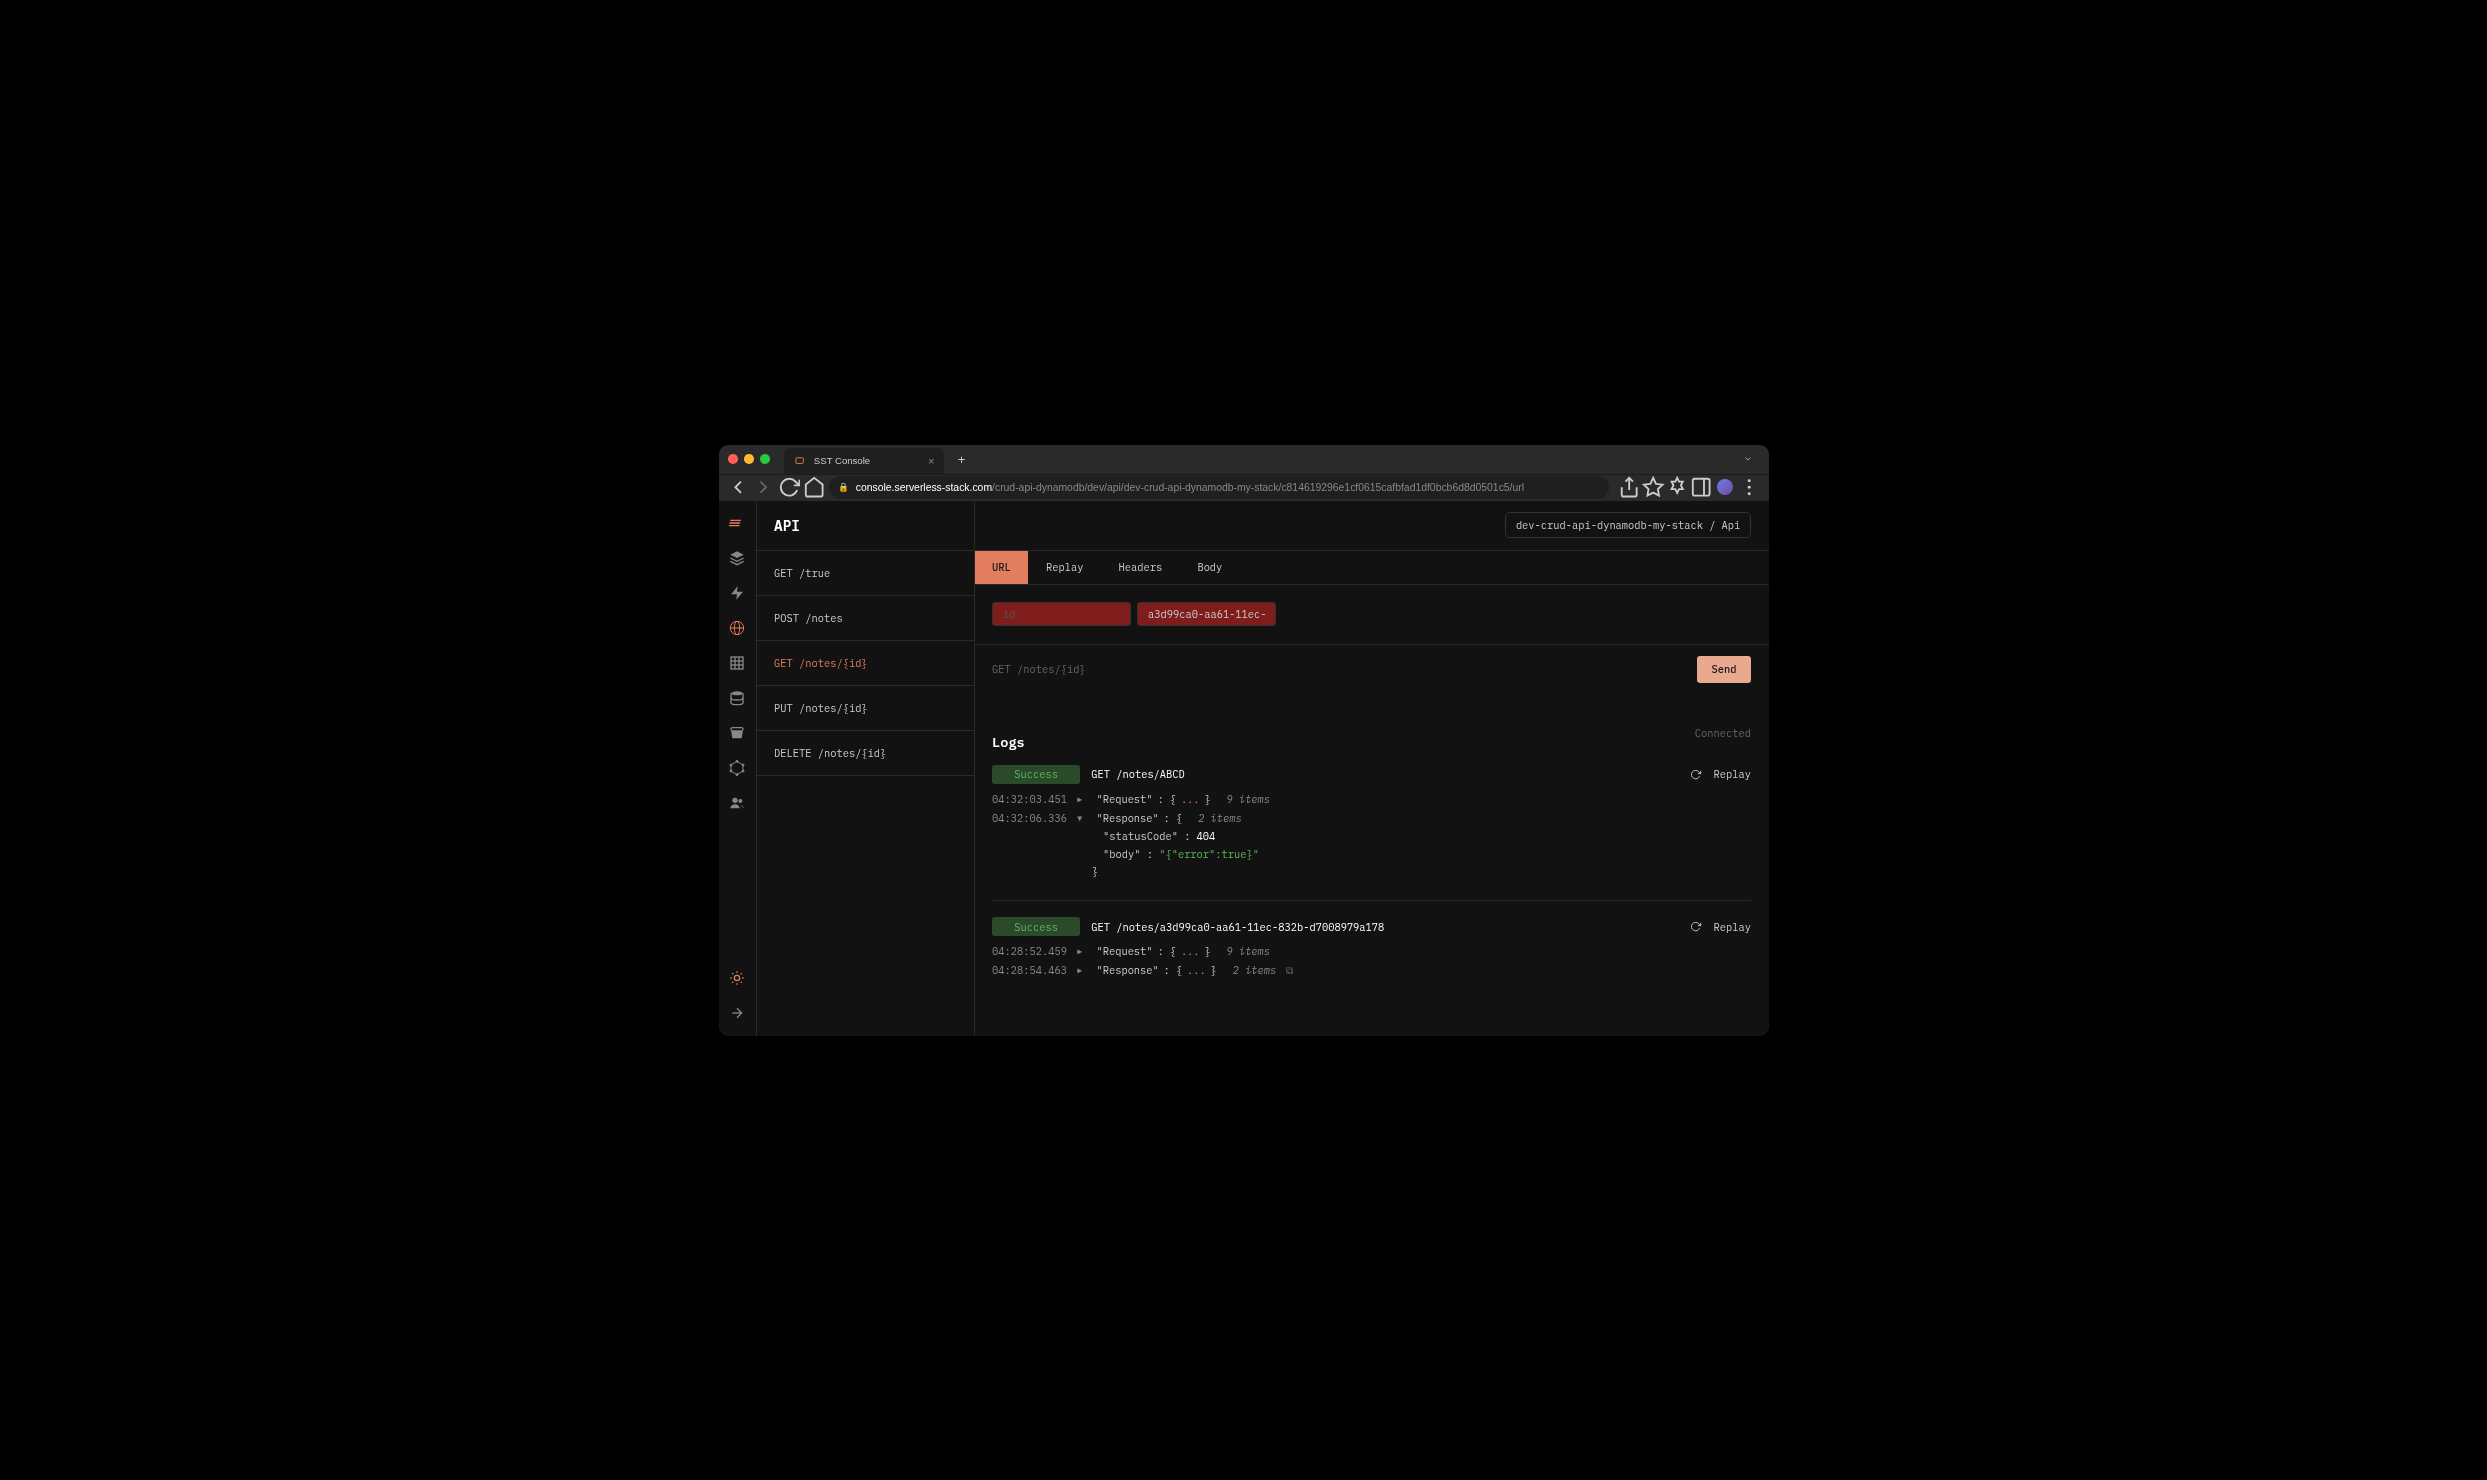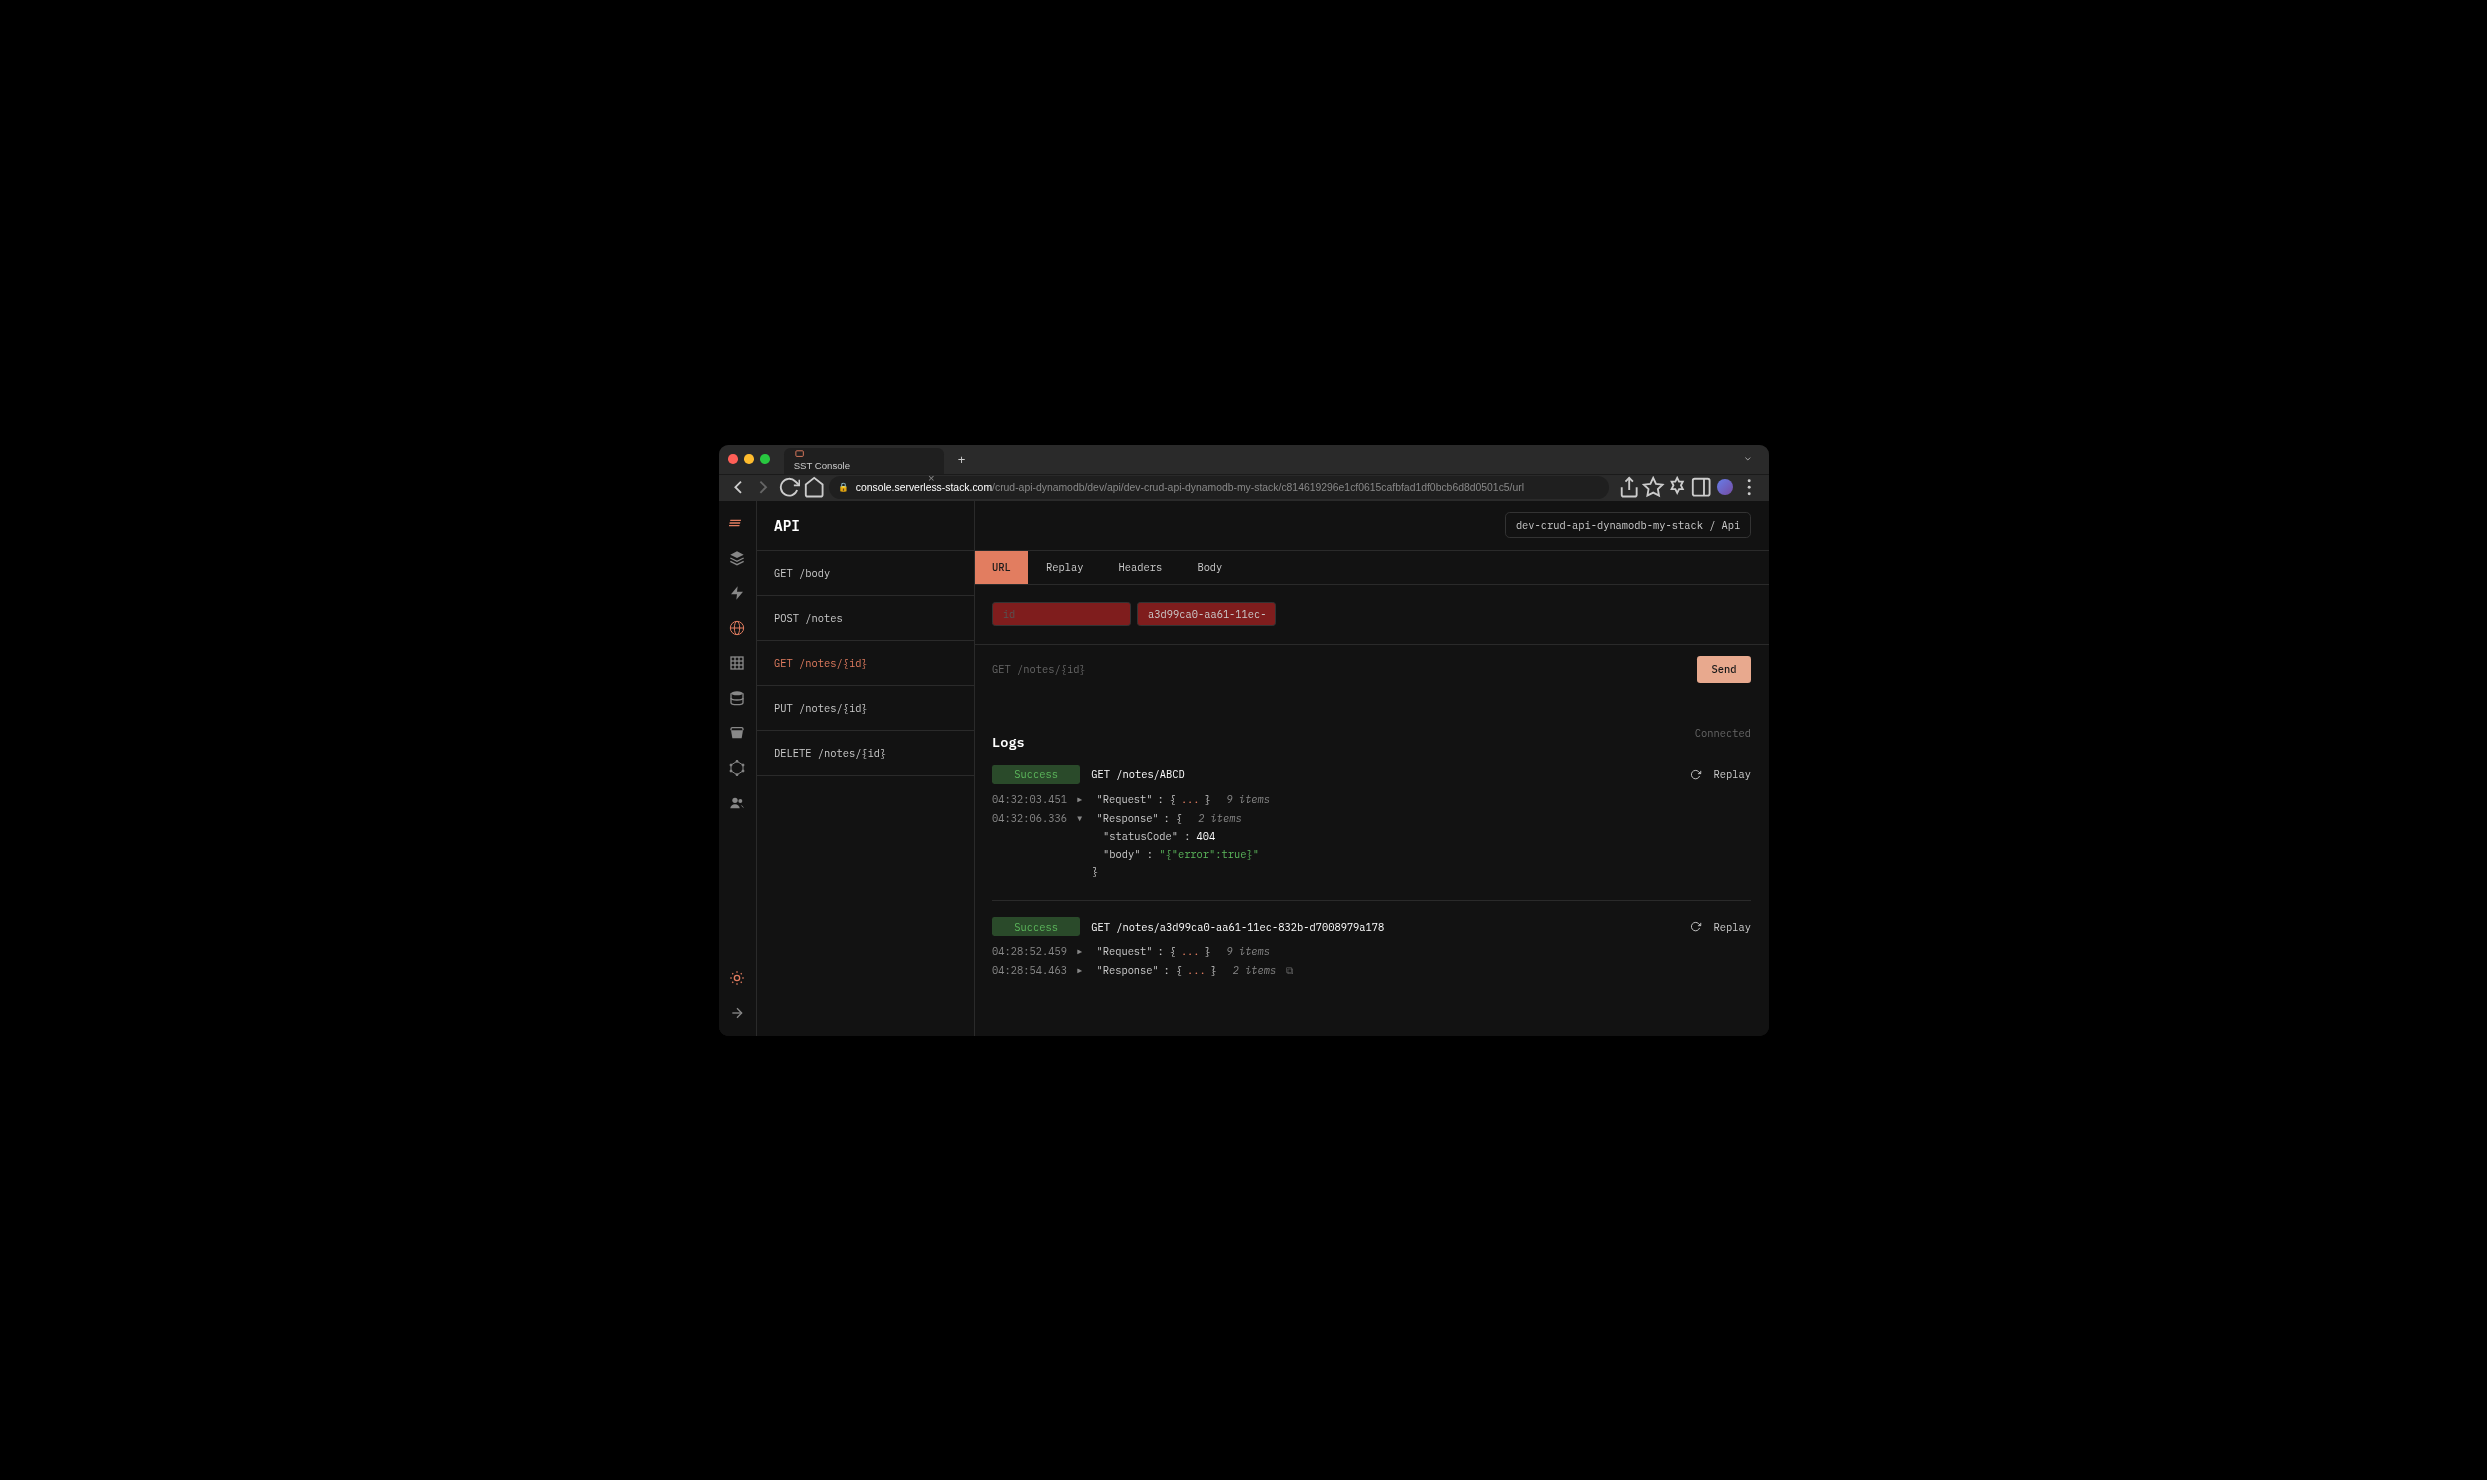--- a/index.html
+++ b/index.html
@@ -2,21 +2,21 @@
 <html style="font-size:13px"><head>
 <meta charset="utf-8">
 <style>
 * { margin:0; padding:0; box-sizing:border-box; }
 body { background:#000; font-family:-apple-system,BlinkMacSystemFont,"Segoe UI",sans-serif; height:100vh; display:flex; align-items:center; justify-content:center; }
 .window { width:1050px; height:591px; background:#1a1a1a; border-radius:9.6px; overflow:hidden; display:flex; flex-direction:column; box-shadow:0 16px 48px rgba(0,0,0,0.5); }
 .titlebar { height:29px; background:#2a2a2a; display:flex; align-items:center; padding:0 9.6px; position:relative; }
 .traffic-lights { display:flex; gap:6.4px; }
 .tl { width:9.6px; height:9.6px; border-radius:50%; }
 .tl-close { background:#ff5f57; } .tl-min { background:#febc2e; } .tl-max { background:#28c840; }
-.tab { display:flex; background:#1f1f1f; border-radius:6.4px 6.4px 0 0; padding:0 9.6px; height:26px; margin-left:14.4px; gap:1px; color:#ccc; font-size:9.6px; position:relative; top:1.6px; width:160px;flex-direction:column; }
+.tab { display:flex; align-items:center; background:#1f1f1f; border-radius:6.4px 6.4px 0 0; padding:0 9.6px; height:26px; margin-left:14.4px; gap:9px; color:#ccc; font-size:9.6px; position:relative; top:1.6px; width:160px; }
 .tab-fav { width:11.2px; height:11.2px; display:inline-flex; align-items:center; color:#e27d60; }
 .tab-close { margin-left:auto; color:#888; font-size:11.2px; cursor:pointer; }
 .newtab { color:#ccc; margin-left:8px; width:19px; height:19px; display:flex; align-items:center; justify-content:center; border-radius:3.2px; font-size:13px; }
 .chevmenu { margin-left:auto; color:#ccc; padding:3.2px 6.4px; }
 .urlbar-row { height:27px; background:#2a2a2a; display:flex; align-items:center; padding:0 8px; gap:3.2px; border-top:0.8px solid #1a1a1a; }
 .nav-btn { width:22.4px; height:22.4px; display:flex; align-items:center; justify-content:center; color:#ccc; border-radius:3.2px; }
 .nav-btn.dim { color:#666; }
 .urlbar { flex:1; background:#1f1f1f; border-radius:13px; height:22.4px; display:flex; align-items:center; padding:0 9.6px; gap:6.4px; font-size:10.4px; color:#888; overflow:hidden; }
 .urlbar .lock { color:#ccc; font-size:8.8px; }
 .urlbar .host { color:#fff; }
@@ -239,21 +239,21 @@
       <div class="icon" style="margin-bottom:14.4px;">
           <svg viewBox="0 0 24 24" fill="none" stroke="currentColor" stroke-width="2">
             <line x1="5" y1="12" x2="19" y2="12"></line>
             <polyline points="12 5 19 12 12 19"></polyline>
           </svg>
         </div>
     </div>
 
     <div class="sidepanel">
       <div class="side-head">API</div>
-      <div class="route-item">GET /body</div>
+      <div class="route-item">GET /true</div>
       <div class="route-item">POST /notes</div>
       <div class="route-item active">GET /notes/{id}</div>
       <div class="route-item">PUT /notes/{id}</div>
       <div class="route-item">DELETE /notes/{id}</div>
     </div>
 
     <div class="main">
       <div class="main-head">
         <div class="pathbox">dev-crud-api-dynamodb-my-stack / Api</div>
       </div>

